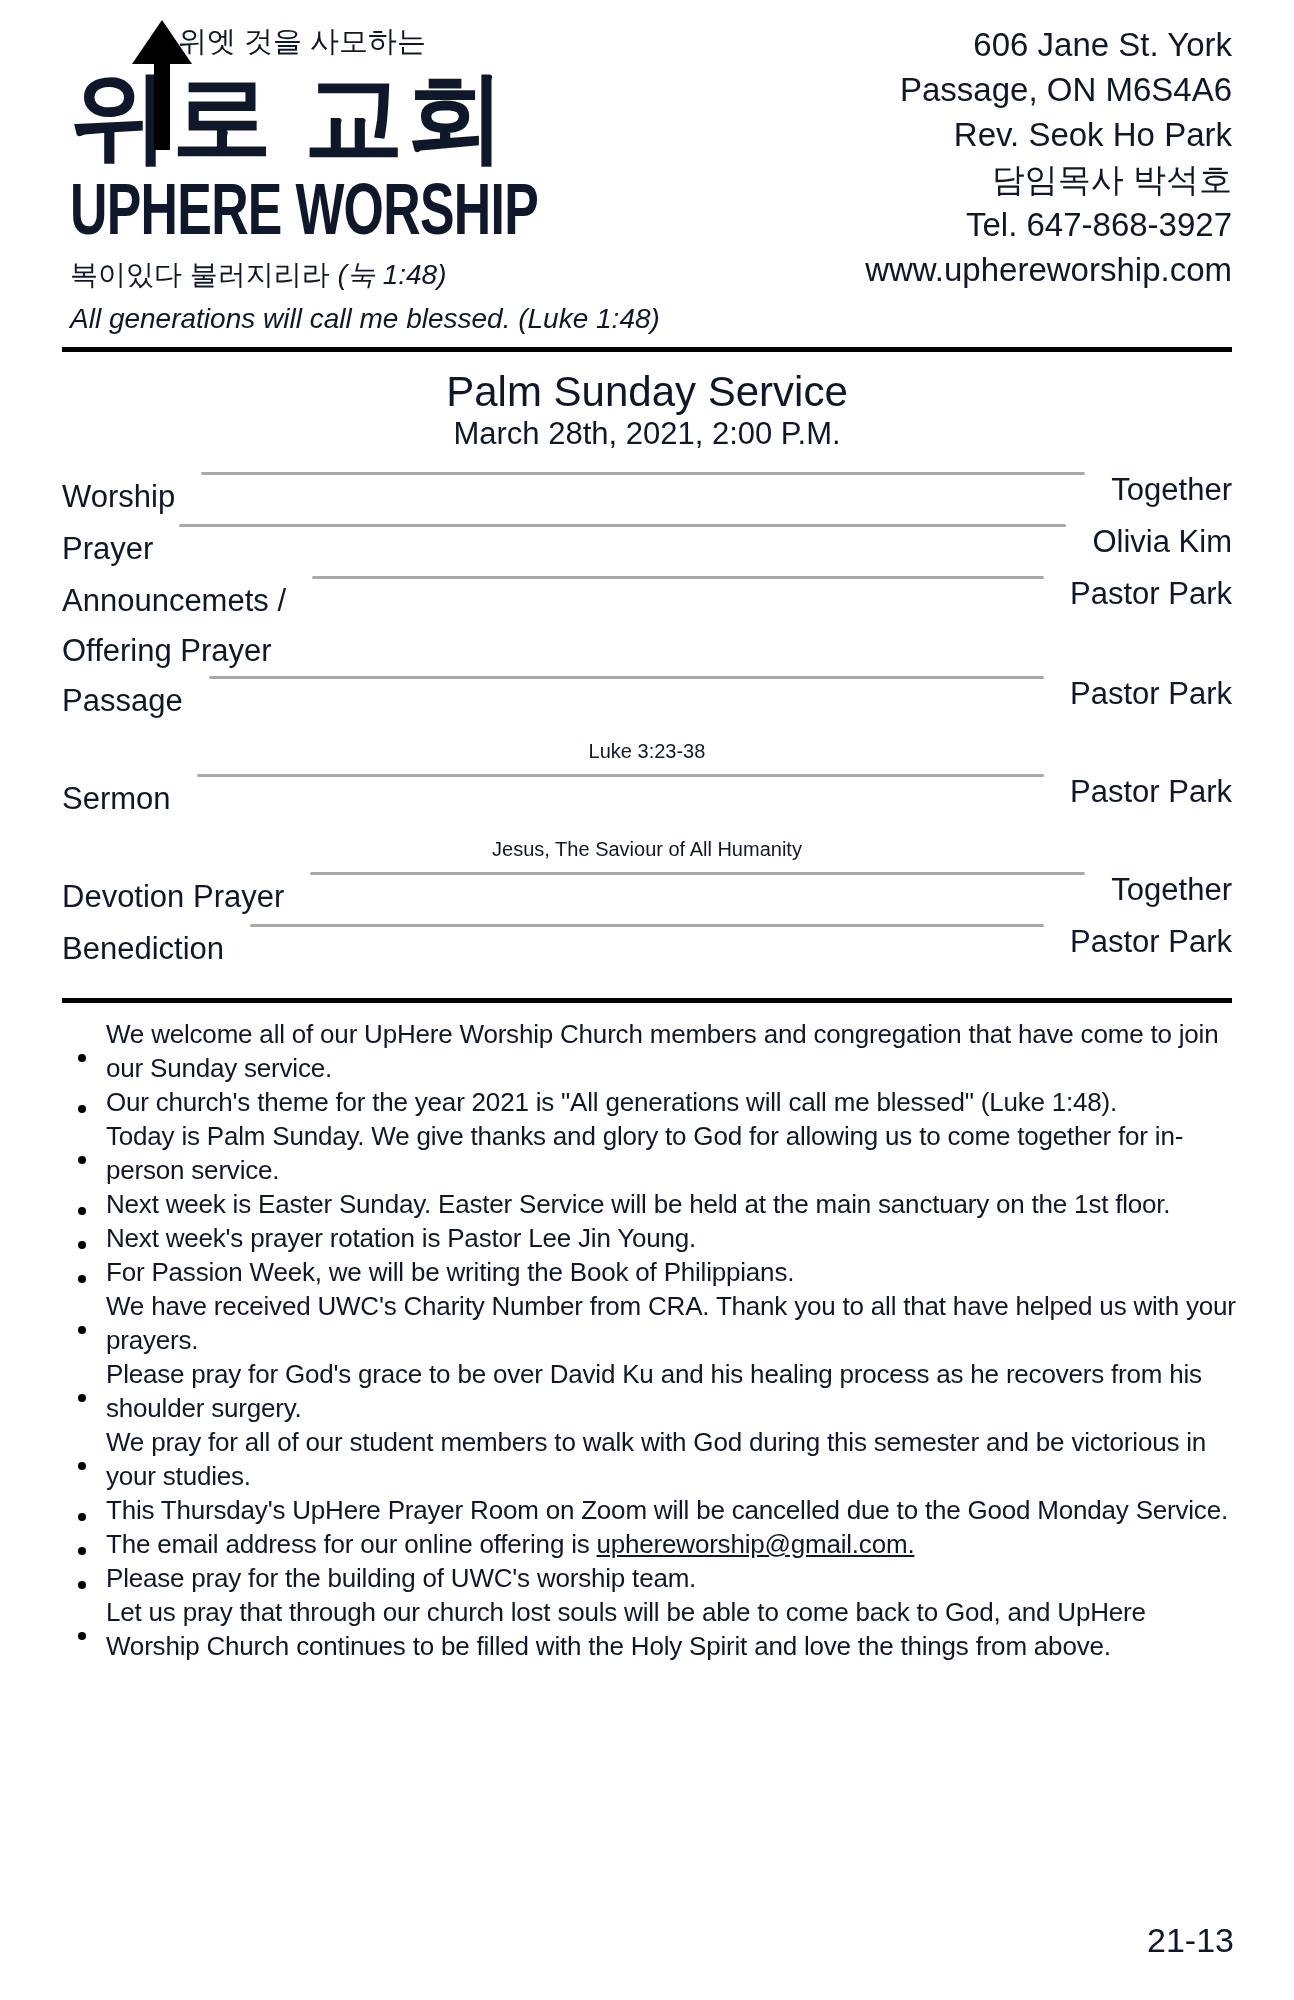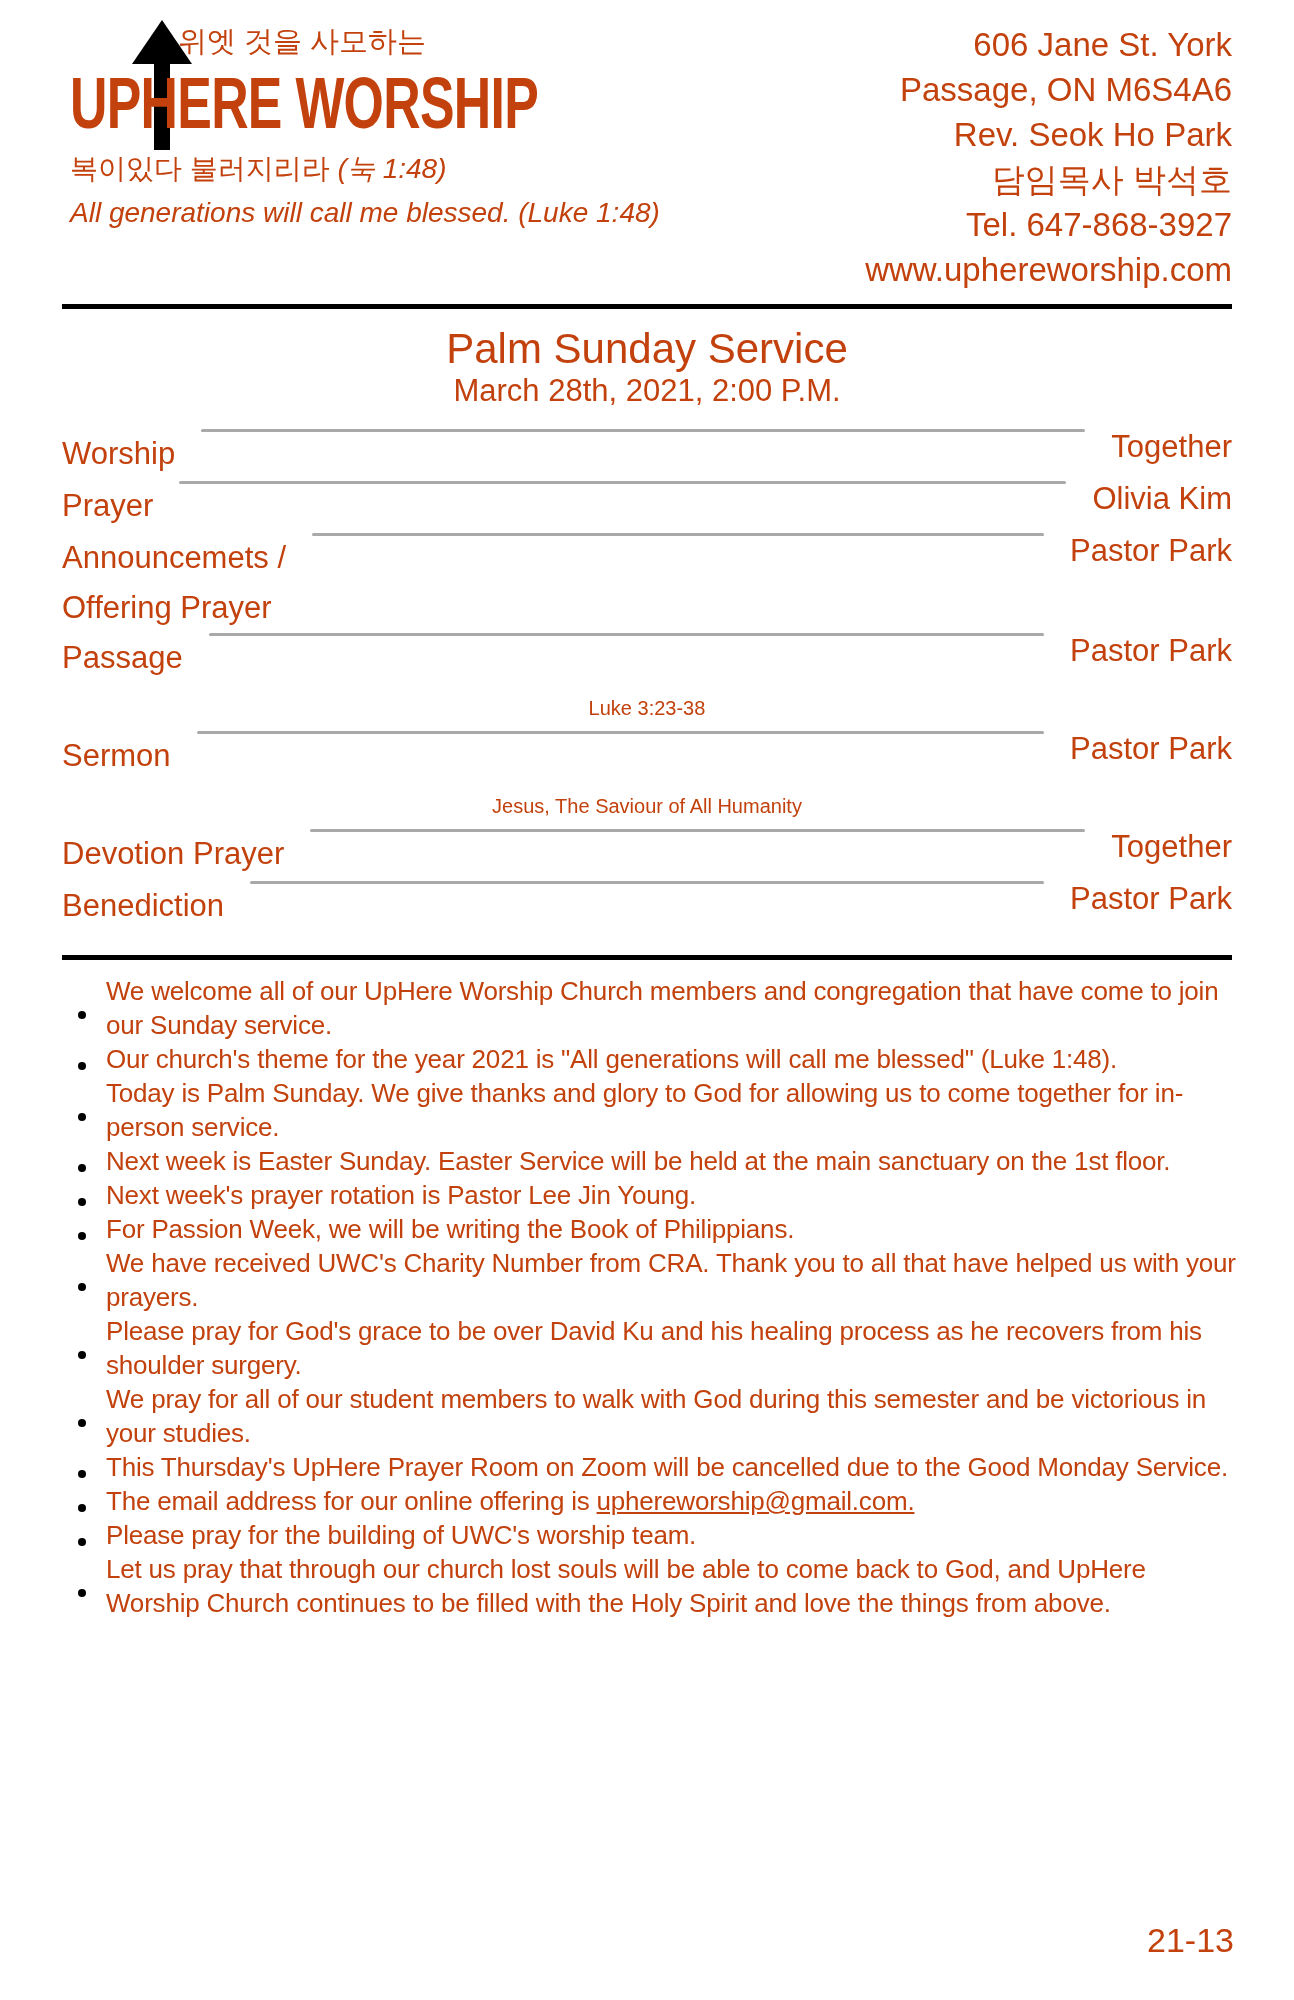--- a/index.html
+++ b/index.html
@@ -1,21 +1,21 @@
 <!DOCTYPE html>
 <html><head>
 <meta charset="utf-8">
 <style>
   html,body{margin:0;padding:0;background:#e8e8e8;}
   .page{
     position:relative;
     width:1294px;height:2000px;
     margin:0 auto;
     background:#ffffff;
-    color:#c2410c;
+    color:#0f172a;
     font-family:"Liberation Sans", sans-serif;
     overflow:hidden;
   }
   
   .header{display:flex;justify-content:space-between;align-items:flex-start;padding:16px 62px 0 70px;}
   .logo{position:relative;width:640px;}
   .arrow-wrap{position:absolute;left:62px;top:4px;width:60px;height:130px;}
   .tagline-small{margin-left:108px;padding-top:6px;font-size:29px;font-weight:500;}
   .name-ko{font-size:100px;font-weight:800;line-height:104px;letter-spacing:2px;margin-top:2px;}
   .name-en-wrap{height:78px;margin-top:2px;}
@@ -57,20 +57,21 @@
 
   <div class="header">
     <div class="logo">
       <div class="arrow-wrap">
         <svg width="60" height="130" viewBox="0 0 60 130" xmlns="http://www.w3.org/2000/svg">
           <polygon points="30,0 0,44 60,44" fill="#000"></polygon>
           <rect x="22" y="36" width="16" height="94" fill="#000"></rect>
         </svg>
       </div>
       <div class="tagline-small">위엣 것을 사모하는</div>
+      <div class="name-ko">위로 교회</div>
       <div class="name-en-wrap">
         <span class="name-en">UPHERE WORSHIP</span>
       </div>
       <div class="verse-ko">
         <span>복이있다 불러지리라 </span><span class="ref">(눅 1:48)</span>
       </div>
       <div class="verse-en">All generations will call me blessed. (Luke 1:48)</div>
     </div>
     <div class="contact">
         <div>606 Jane St. York</div>

